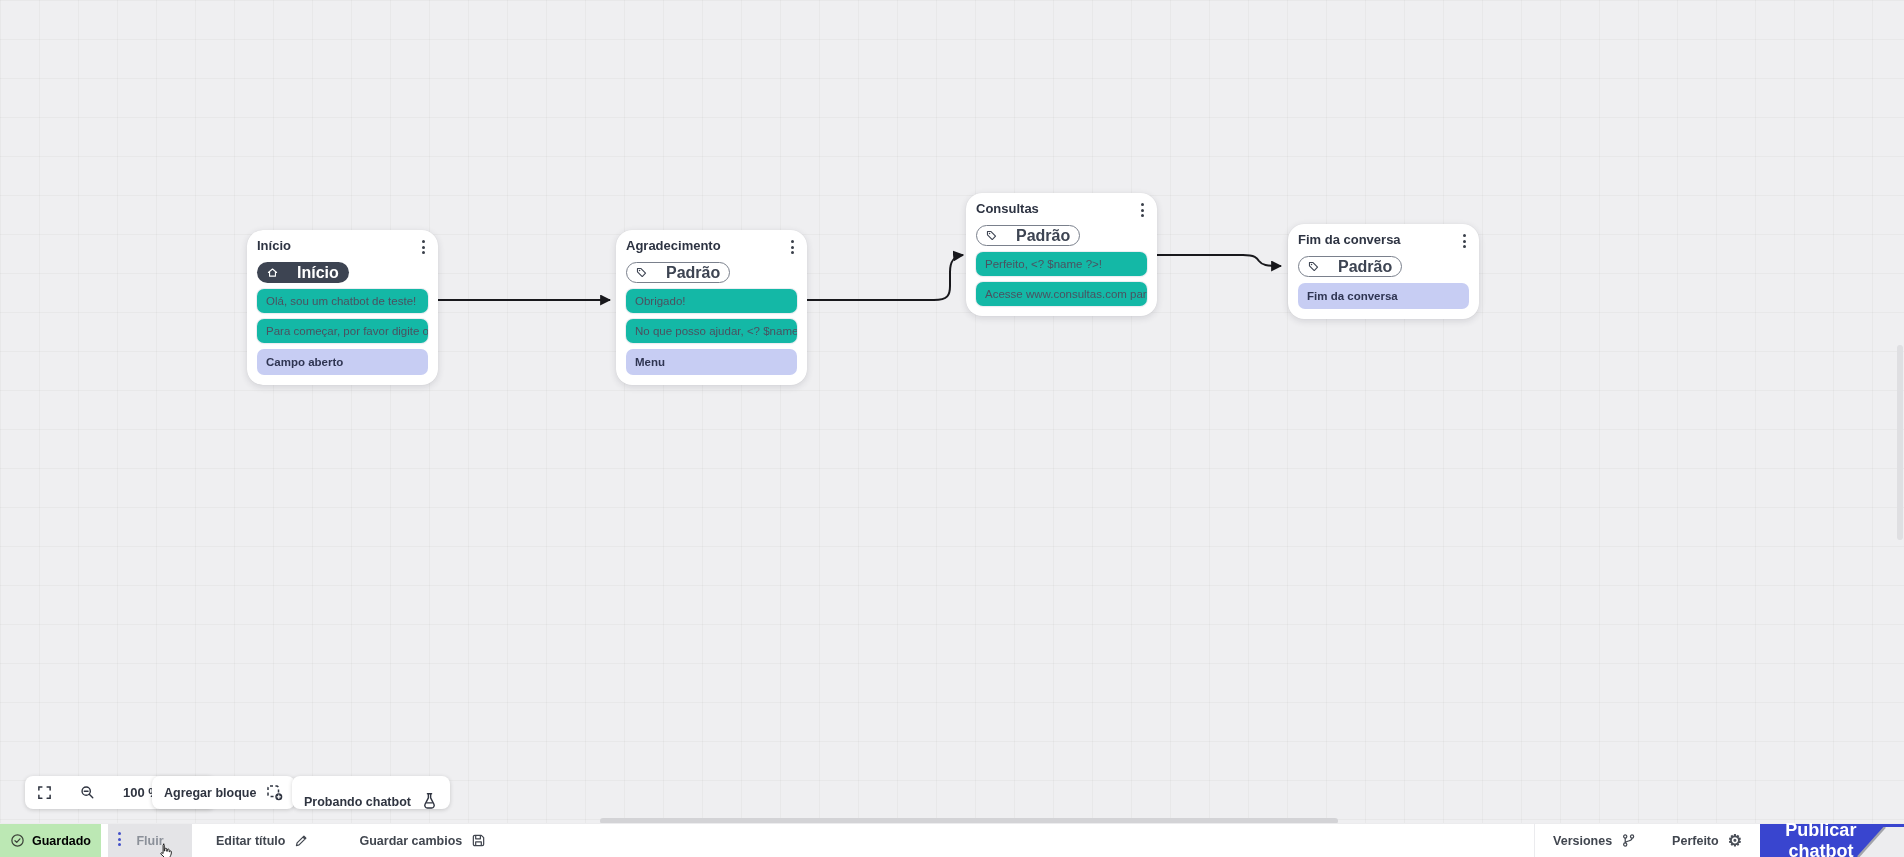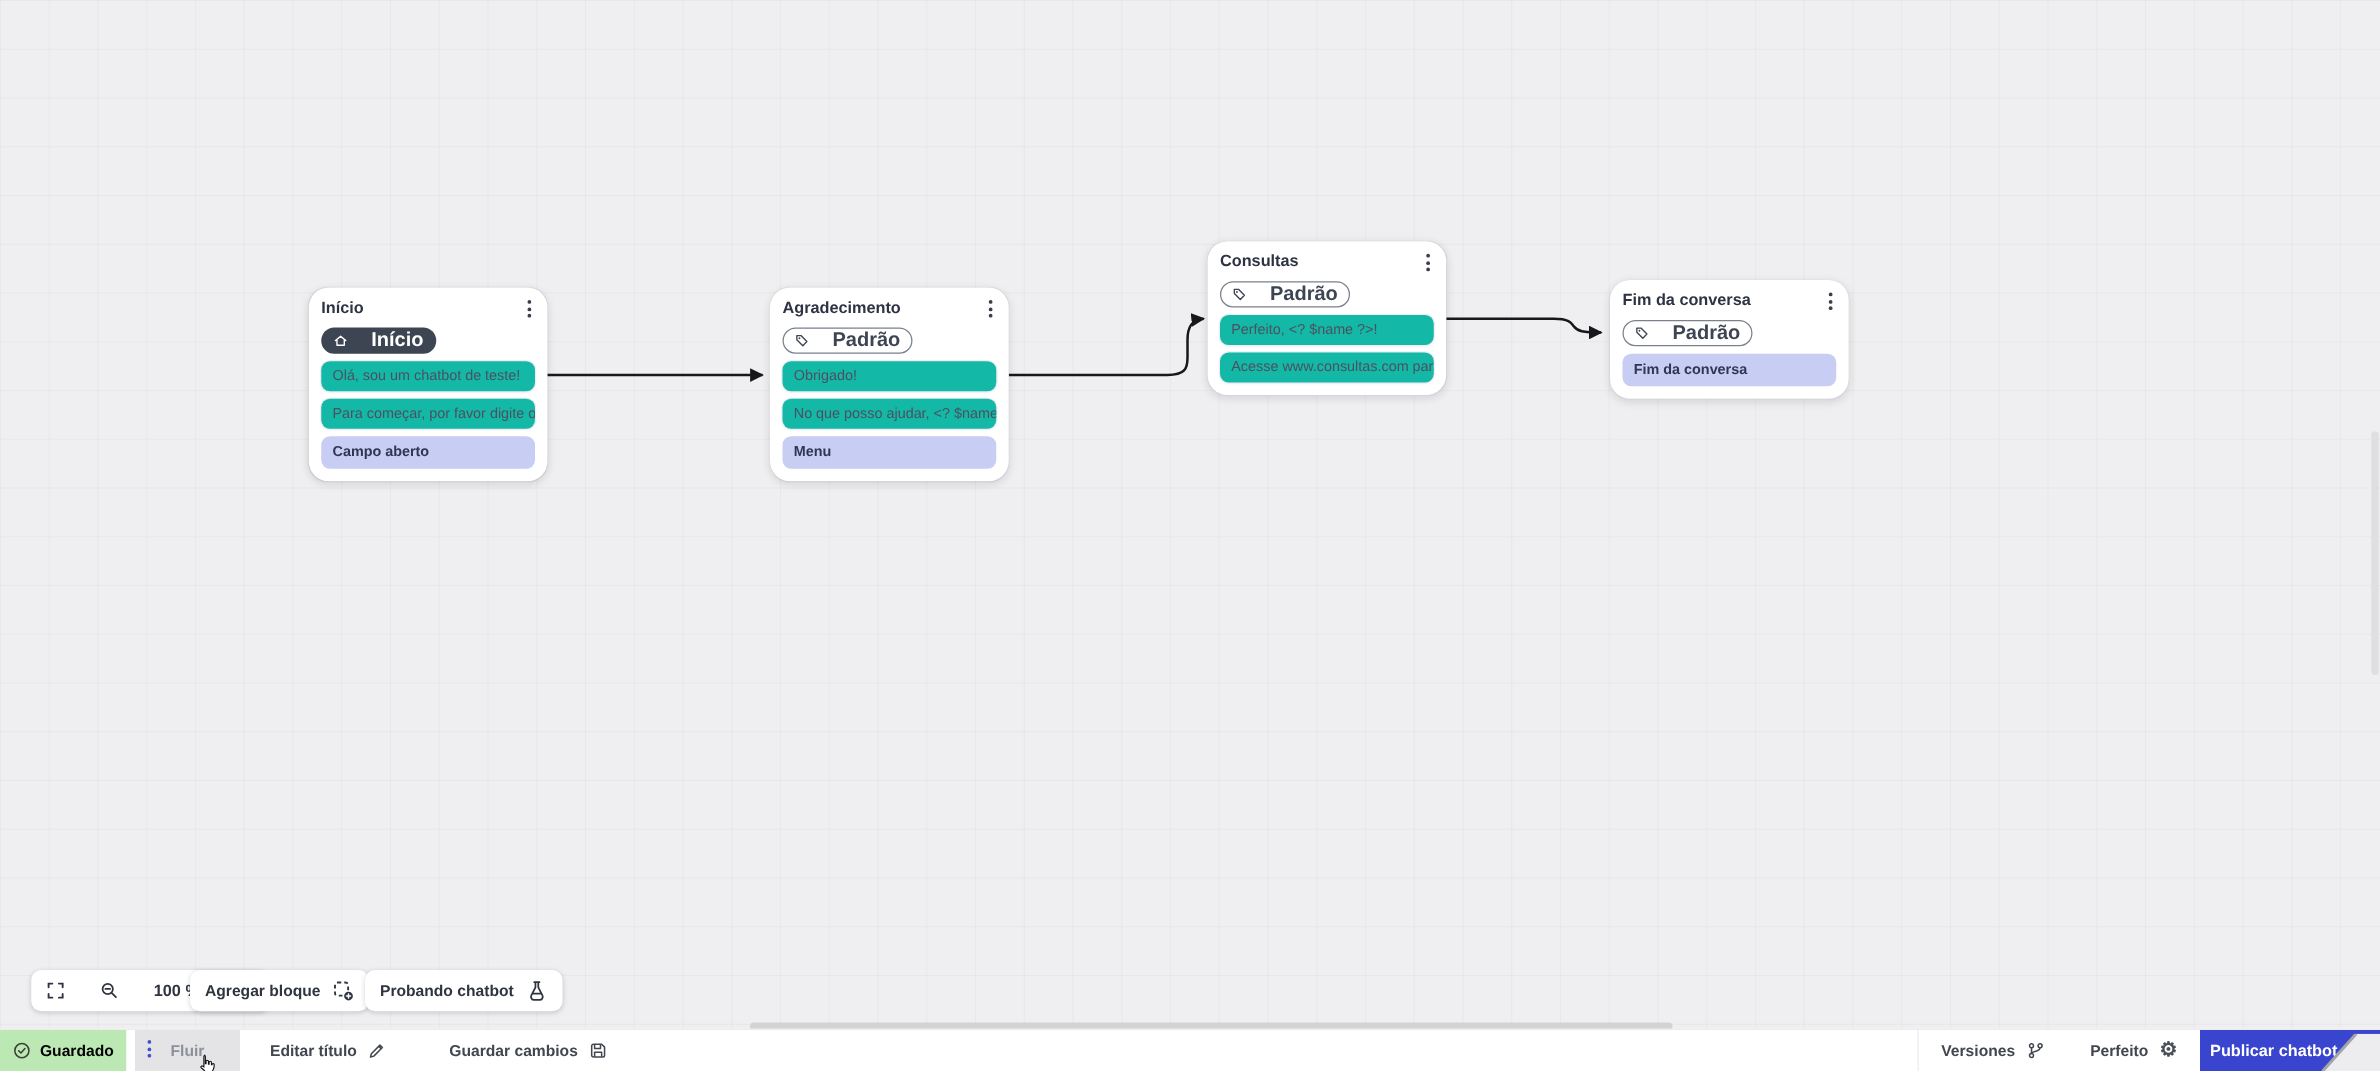--- a/index.html
+++ b/index.html
@@ -44,21 +44,21 @@
   
   #connectors{position:absolute;left:0;top:0;pointer-events:none;}
   
   .toolcard{
     position:absolute;top:776px;height:33px;background:#fff;border-radius:8px;
     box-shadow:0 1px 4px rgba(0,0,0,.17);display:flex;align-items:center;
     padding:0 12px;gap:10px;box-sizing:border-box;color:#2f3440;cursor:pointer;
   }
   #zoomcard{left:25px;gap:28px;}
   #addblock{left:152px;}
-  #testbot{left:292px;}
+  #testbot{left:292px;align-items:flex-end;}
   .toolcard .label{font-size:12.5px;font-weight:700;color:#2f3440;white-space:nowrap;}
   #zoomcard .label{font-size:13px;}
   .icon-btn{display:flex;align-items:center;justify-content:center;cursor:pointer;}
   
   .hscroll{position:absolute;left:600px;top:818px;width:738px;height:6px;border-radius:3px;background:#d3d3d6;}
   .vscroll{position:absolute;right:1px;top:345px;width:6px;height:195px;border-radius:3px;background:#dfdfe2;}
   
   .bottombar{
     position:absolute;left:0;right:0;bottom:0;height:33px;background:#fff;
     border-top:1px solid #ececee;display:flex;align-items:stretch;
@@ -68,21 +68,21 @@
     justify-content:center;gap:7px;font-weight:700;}
   .seg-gap{width:7px;}
   .seg-flow{width:84px;background:#e4e4e7;display:flex;align-items:center;justify-content:center;
     color:#8b9099;font-weight:700;position:relative;cursor:pointer;}
   .kebab-blue{position:absolute;left:10px;top:8px;display:flex;flex-direction:column;gap:2.5px;}
   .kebab-blue i{width:3px;height:3px;border-radius:50%;background:#4350c8;}
   .bar-btn{display:flex;align-items:center;gap:9px;padding:0 18px;background:none;border:none;
     font:inherit;font-weight:700;color:#41464f;cursor:pointer;}
   .bar-right{margin-left:auto;display:flex;align-items:stretch;border-left:1px solid #ebebee;}
   .publish{background:#3945cf;color:#fff;font-weight:700;display:flex;align-items:center;
-    justify-content:center;gap:9px;width:144px;border:none;font:inherit;font-size:13px;
+    justify-content:center;gap:9px;width:144px;border:none;font:inherit;font-size:18px;
     font-weight:700;cursor:pointer;}
   .gear-glyph{font-size:16px;line-height:16px;color:#4a4f58;}
   
   #cursor{position:absolute;left:159px;top:843px;z-index:10;}
   #corner-fold{position:absolute;right:0;bottom:0;z-index:9;}
   svg{display:block;}
 </style>
 </head>
 <body>
 

